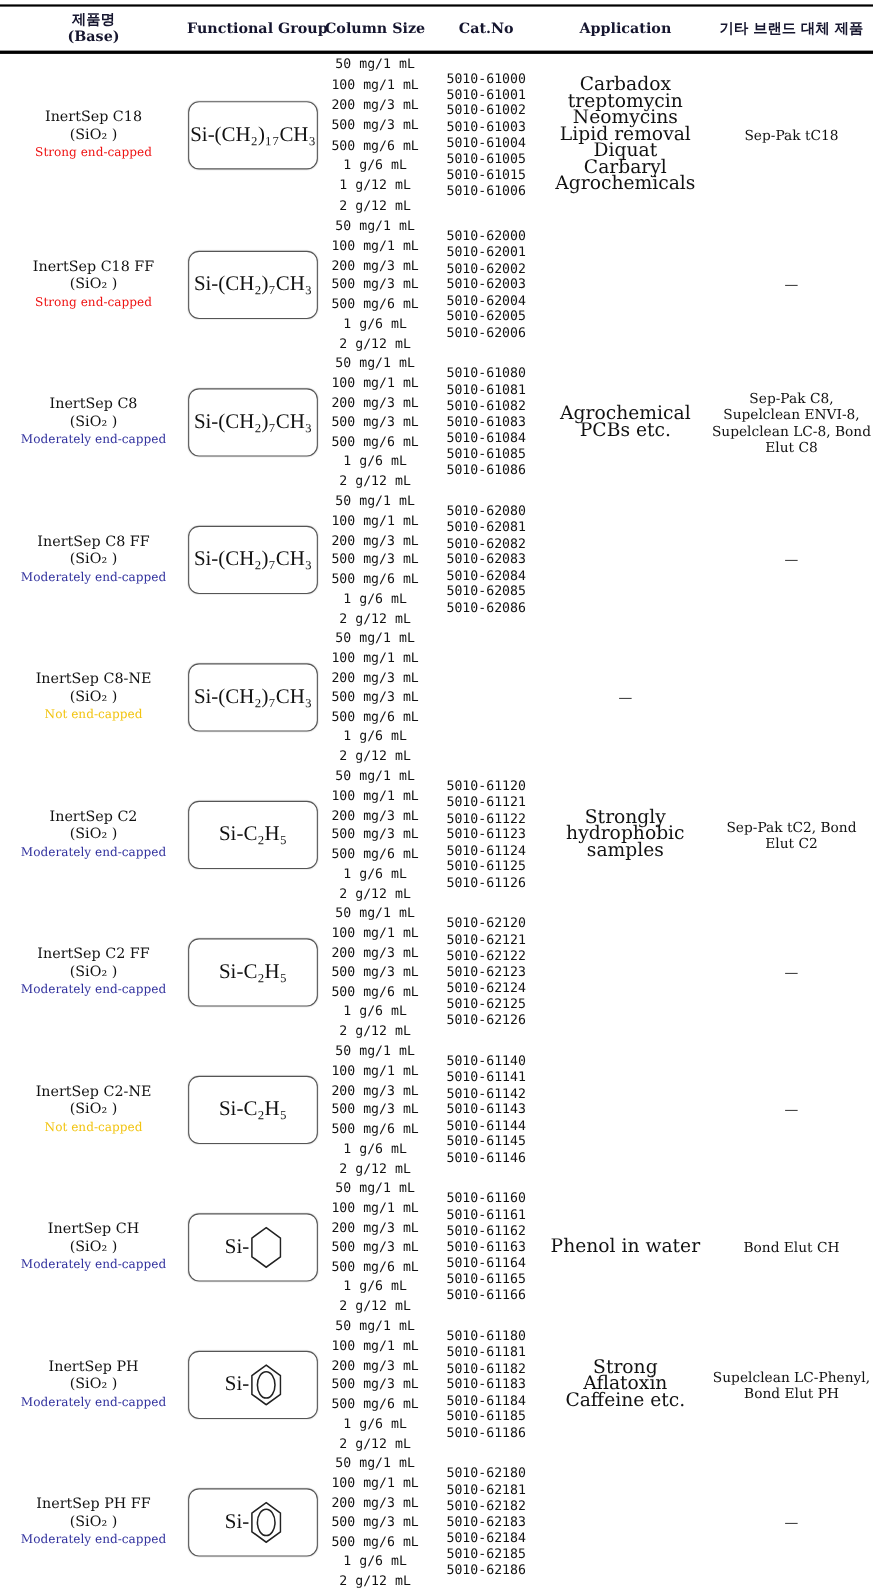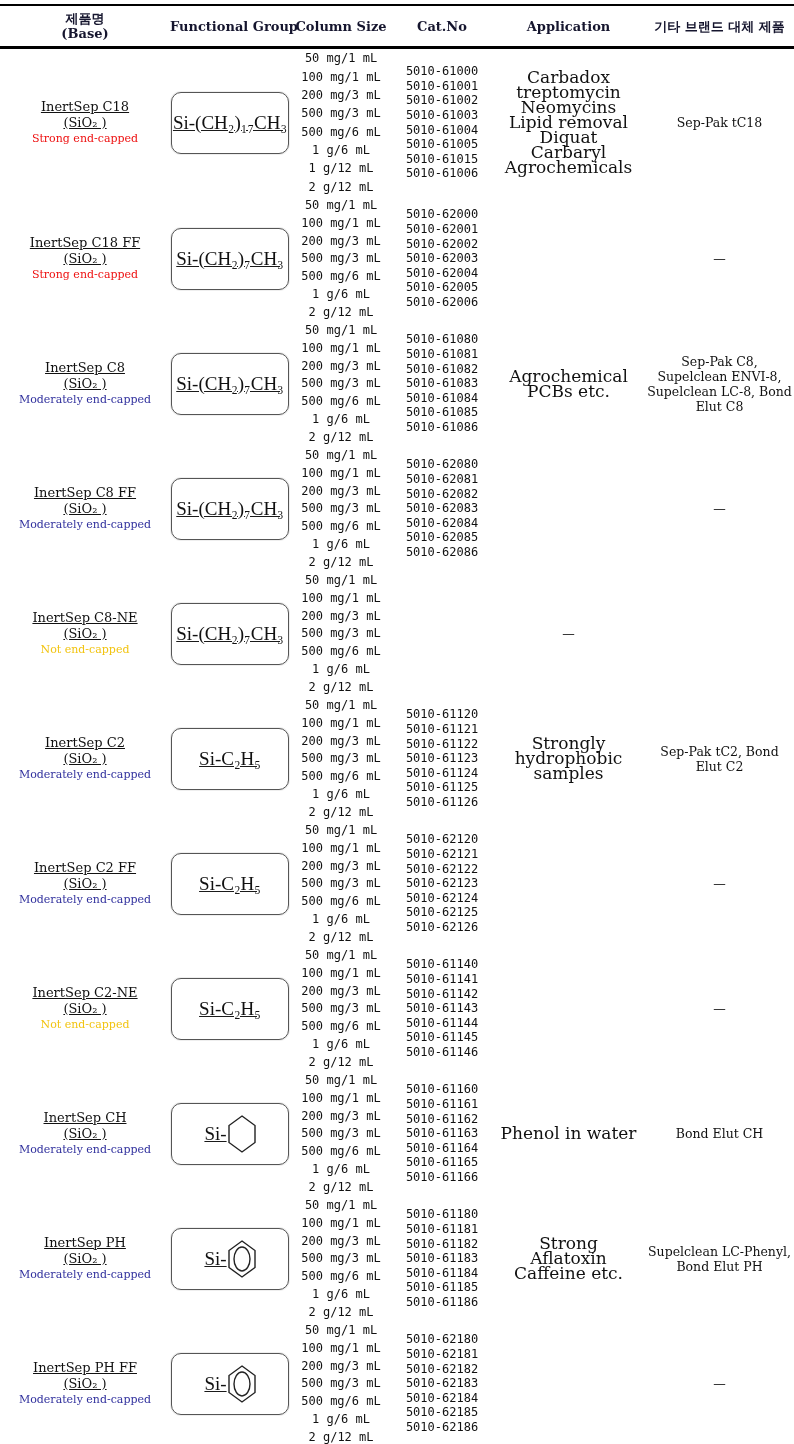--- a/index.html
+++ b/index.html
@@ -18,28 +18,27 @@
     text-align:center;font-weight:bold;font-size:13px;color:#15152e;
     line-height:15px;white-space:nowrap;
   }
   
   .row{
     display:grid;
     grid-template-columns:170px 120px 102px 100px 153px 149px;
     align-items:center;
   }
   .cell{display:flex;flex-direction:column;justify-content:center;align-items:center;height:100%;}
-  .pname,.pbase{font-size:13px;line-height:16px;text-align:right;color:#111;text-decoration:underline;}
+  .pname,.pbase{font-size:13px;line-height:16px;text-align:right;color:#111;}
   .pcap{font-size:11px;line-height:16px;text-align:center;}
   .fgbox{
     width:116px;height:60px;
     border:1px solid #555;border-radius:10px;background:#fff;
     display:flex;align-items:center;justify-content:center;
     box-shadow:0 0 0 1px #eee;
-    text-decoration:underline;
   }
   .formula{font-family:"Liberation Serif","DejaVu Serif",serif;font-size:19px;color:#111;white-space:nowrap;}
   .ring{display:inline-flex;margin-left:1px;}
   .c-size{justify-content:space-around;padding:2px 0;}
   .size-item{font-family:"DejaVu Sans Mono","Liberation Mono",monospace;font-size:12px;line-height:16px;white-space:nowrap;color:#111;}
   .catlist{display:flex;flex-direction:column;}
   .cat-item{font-family:"DejaVu Sans Mono","Liberation Mono",monospace;font-size:12px;line-height:14.6px;white-space:nowrap;color:#111;}
   .app-line{font-size:17px;line-height:15px;text-align:center;color:#111;}
   .alttext{font-size:12.5px;line-height:15px;text-align:center;color:#111;max-width:146px;}
 </style>

